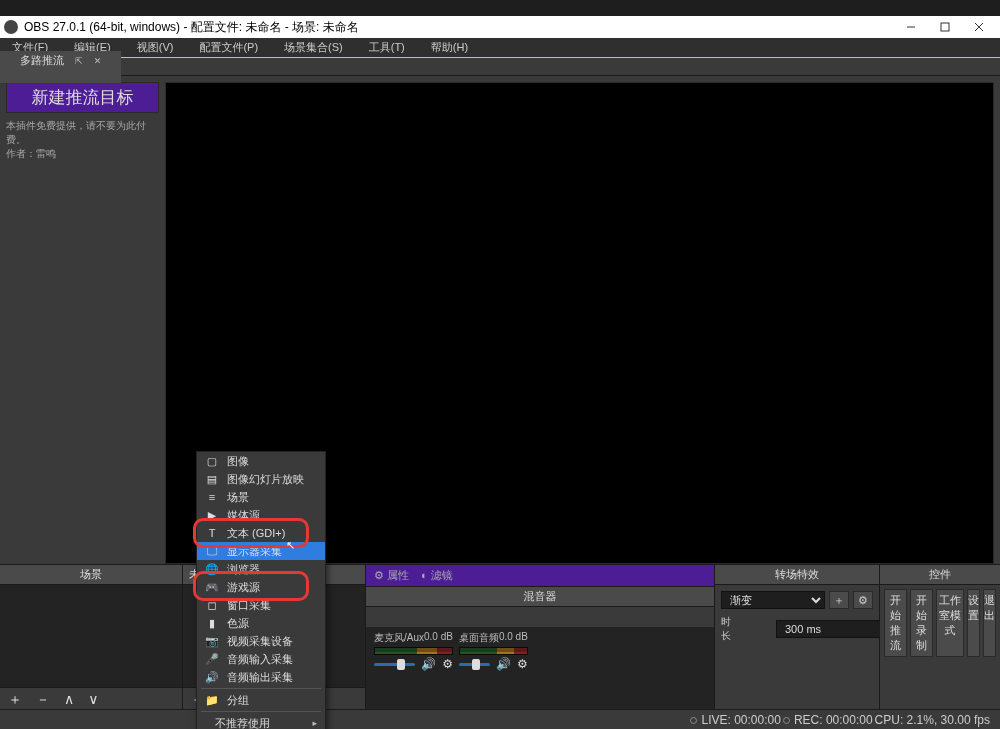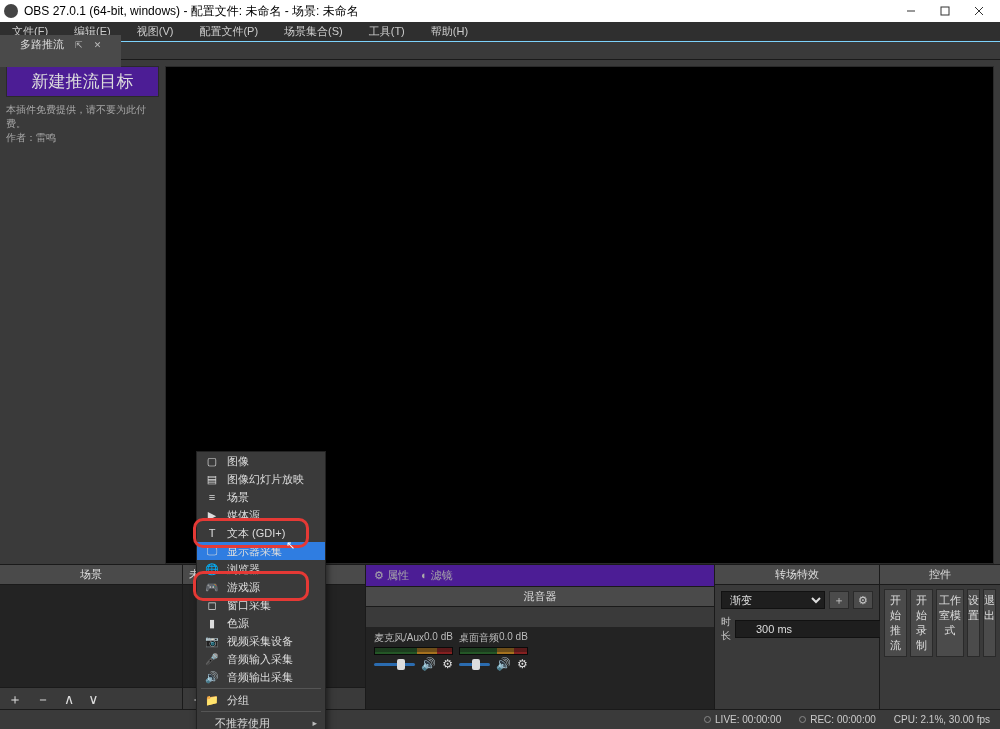--- a/index.html
+++ b/index.html
@@ -1,20 +1,20 @@
 <!DOCTYPE html>
 <html><head>
 <meta charset="utf-8">
 <style>
   * { box-sizing: border-box; margin: 0; padding: 0; font-family: "Microsoft YaHei", Arial, sans-serif; }
   html, body { width: 1000px; height: 729px; overflow: hidden; }
   body { background: #1e1e1e; color: #ddd; font-size: 11px; display: flex; flex-direction: column; }
 
   
-  .titlebar { height: 22px; background: #fff; color: #000; display: flex; align-items: center; padding: 0 4px; font-size: 12px; }
+  .titlebar { height: 22px; background: #fff; color: #000; display: flex; align-items: center; padding: 0 4px; font-size: 12px; margin-top: 16px; }
   .titlebar .app-icon { width: 14px; height: 14px; border-radius: 50%; background: #444; margin-right: 6px; }
   .titlebar .title { flex: 1; }
   .titlebar .winbtn { width: 34px; height: 22px; display: flex; align-items: center; justify-content: center; color: #333; }
   .titlebar .winbtn svg { width: 10px; height: 10px; stroke: #333; }
 
   
   .menubar { height: 20px; background: #2f2f2f; display: flex; align-items: center; padding: 0 4px; gap: 10px; border-bottom: 1px solid #7dd3fc; }
   .menubar .menu-item { padding: 2px 8px; color: #ccc; }
 
   
@@ -59,30 +59,30 @@
   .slider-track { flex: 1; height: 3px; background: #2b6cb0; border-radius: 2px; position: relative; }
   .slider-knob { position: absolute; right: 10px; top: -4px; width: 8px; height: 11px; background: #ddd; border-radius: 2px; }
   .icon-speaker, .icon-gear { color: #ddd; font-size: 12px; }
 
   
   .trans-body { padding: 6px; font-size: 11px; color: #ccc; display: flex; flex-direction: column; gap: 6px; background:#3a3a3a }
   .trans-row { display: flex; align-items: center; gap: 4px; }
   .trans-select { flex: 1; background: #1e1e1e; border: 1px solid #111; color: #ddd; padding: 1px 4px; font-size: 11px; height: 18px; }
   .trans-gear { width: 20px; height: 18px; background: #4b4b4b; border: 1px solid #2a2a2a; display: flex; align-items: center; justify-content: center; }
   .duration-label { font-size: 10px; }
-  .duration-input { flex: 1; background: #1e1e1e; border: 1px solid #111; color: #ddd; padding: 1px 20px; font-size: 11px; height: 18px; }
+  .duration-input { flex: 1; background: #1e1e1e; border: 1px solid #111; color: #ddd; padding: 1px 8px; font-size: 11px; height: 18px; margin-left: 41px; }
   .spin { width: 16px; display:flex; flex-direction:column; }
   .spin div { flex:1; background:#4b4b4b; border:1px solid #2a2a2a; font-size:6px; color:#ccc; text-align:center; line-height:7px; }
 
   
   .ctrls-body { padding: 4px; display: flex; flex-direction: row; gap: 3px; background:#3a3a3a; }
   .ctrl-btn { background: #4b4b4b; border: 1px solid #2a2a2a; color: #ddd; font-size: 11px; padding: 3px 0; text-align: center; }
 
   
-  .statusbar { height: 20px; background: #3a3a3a; border-top: 1px solid #1a1a1a; display: flex; align-items: center; justify-content: flex-end; padding: 0 10px; gap: 18px; font-size: 10px; color: #ccc; }
+  .statusbar { height: 20px; background: #3a3a3a; border-top: 1px solid #1a1a1a; display: flex; align-items: center; justify-content: flex-end; padding: 0 10px; gap: 2px; font-size: 12px; color: #ccc; }
   .dot { display:inline-block; width:7px; height:7px; border-radius:50%; border:1px solid #888; margin-right:4px; }
 
   
   .context-menu { position: absolute; left: 196px; top: 451px; width: 130px; background: #3a3a3a; border: 1px solid #222; box-shadow: 2px 2px 6px rgba(0,0,0,.5); z-index: 100; }
   .ctx-item { display: flex; align-items: center; gap: 8px; padding: 3px 8px; color: #ddd; font-size: 11px; position: relative; height: 18px; }
   .ctx-item.highlight { background: #2f7de1; }
   .ctx-item .ico { width: 14px; text-align: center; font-size: 11px; color: #ddd; }
   .ctx-sep { height: 1px; background: #555; margin: 2px 4px; }
   .ctx-sub { justify-content: space-between; }
   .ctx-sub::after { content: "▸"; font-size: 9px; color: #bbb; }

